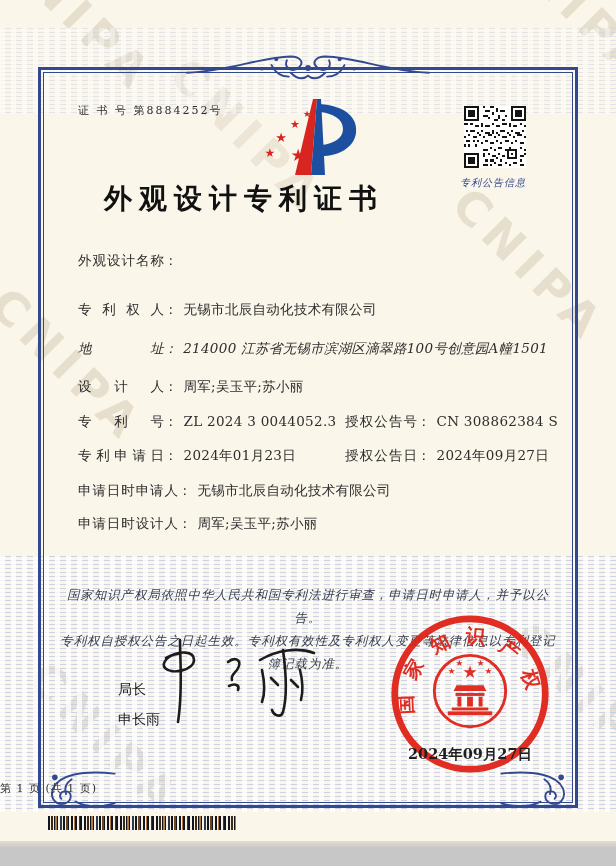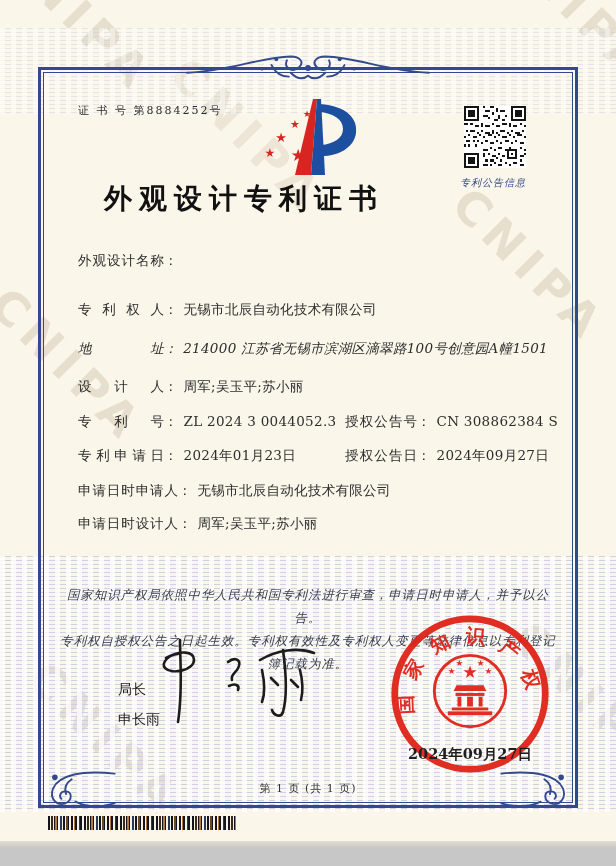--- a/index.html
+++ b/index.html
@@ -68,21 +68,21 @@
     color:#353b49; line-height:23px; letter-spacing:1px;
   }
   
   .signer { position:absolute; left:70px; top:674px; font-size:14px; color:#222;
     font-family:"DejaVu Sans","Liberation Sans",sans-serif; line-height:30px;margin-left:48px; }
   .signature { position:absolute; left:140px; top:632px; width:205px; height:100px; }
   
   .seal { position:absolute; left:388px; top:612px; width:164px; height:164px; opacity:.95; }
   
   .footer-page {
-    position:absolute; left:0; top:781px; width:616px; text-align:center;
+    position:absolute; left:0; top:781px; width:616px; 
     font-size:11px; color:#333; letter-spacing:1px;
   }
   .barcode {
     position:absolute; left:48px; top:816px; width:188px; height:14px;
     background:repeating-linear-gradient(90deg,
       #14141e 0 2px, #f7f2e6 2px 3px, #3a2a18 3px 5px, #f7f2e6 5px 6px,
       #14141e 6px 7px, #b07b3e 7px 9px, #14141e 9px 10px, #f7f2e6 10px 12px,
       #2a3a55 12px 14px, #f7f2e6 14px 15px, #14141e 15px 17px, #f7f2e6 17px 18px,
       #6a4a22 18px 20px, #14141e 20px 21px, #f7f2e6 21px 23px, #14141e 23px 25px,
       #f7f2e6 25px 26px, #b07b3e 26px 27px, #14141e 27px 29px, #f7f2e6 29px 31px,

